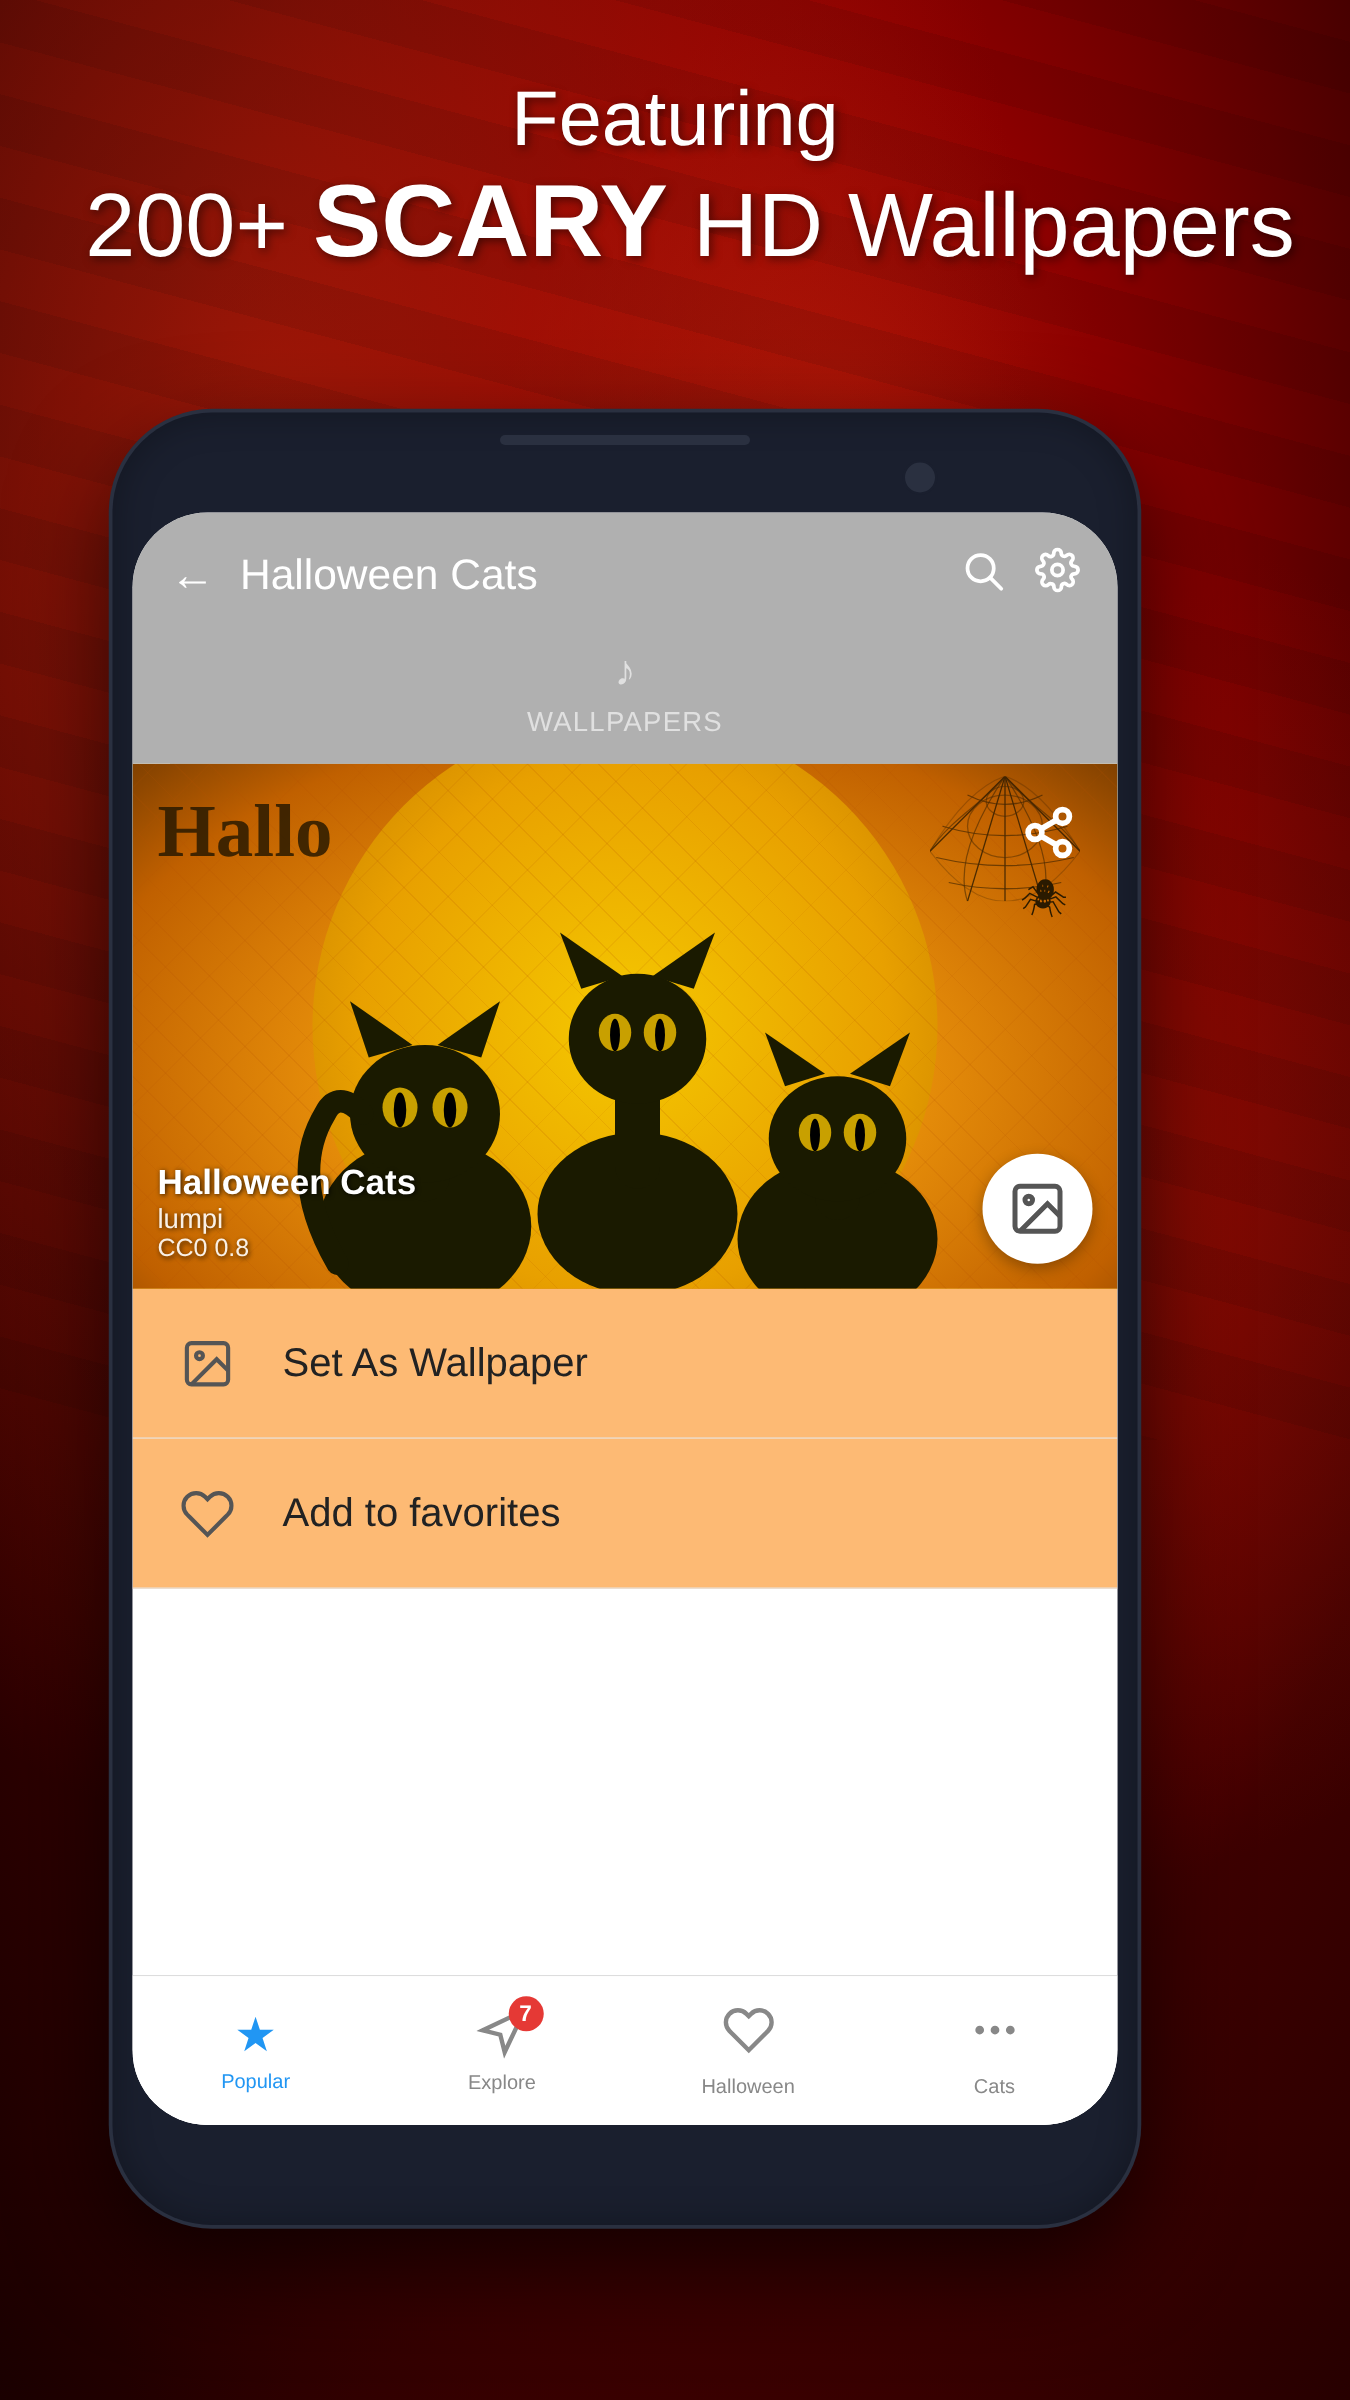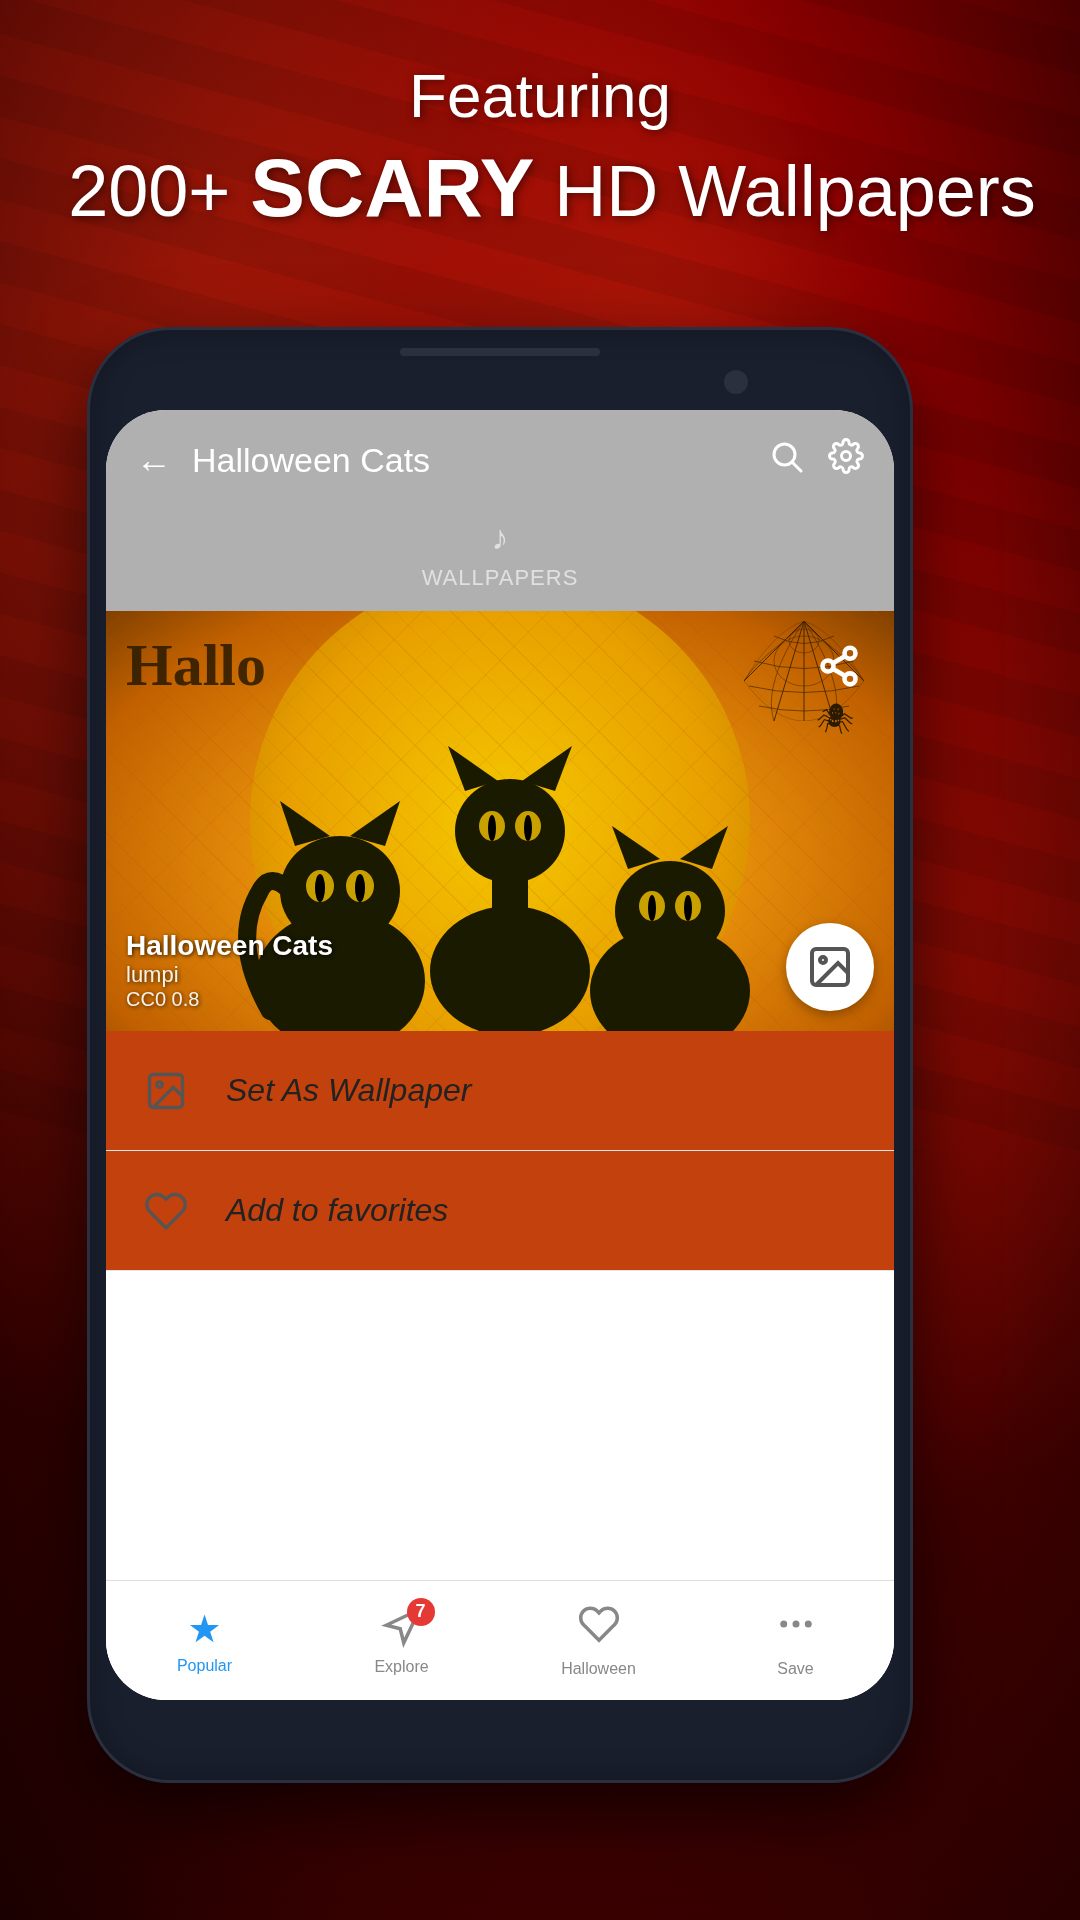--- a/index.html
+++ b/index.html
@@ -54,21 +54,20 @@
       text-align: center;
       z-index: 1;
       color: white;
       text-shadow: 2px 2px 8px rgba(0,0,0,0.5);
     }
 
     .hero-featuring {
       font-size: 62px;
       font-weight: 400;
       display: block;
-      margin-bottom: 10px;
     }
 
     .hero-count {
       font-size: 72px;
       font-weight: 400;
       display: block;
       padding-left: 24px;
     }
 
     .hero-count .scary {
@@ -356,22 +355,21 @@
       flex: 1;
     }
 
     .action-item {
       display: flex;
       align-items: center;
       padding: 0 30px;
       height: 120px;
       border-bottom: 1px solid #e5e5e5;
       cursor: pointer;
-      background: #c2410c;
-      font-style: italic;
+      background: #fdba74;
     }
 
     .action-icon {
       width: 60px;
       height: 60px;
       display: flex;
       align-items: center;
       justify-content: center;
       margin-right: 30px;
       color: #555;
@@ -681,19 +679,19 @@
         </div>
 
         <div class="nav-item">
           <span class="nav-icon">
             <svg width="42" height="42" viewBox="0 0 24 24" fill="none" stroke="#888" stroke-width="2">
               <circle cx="12" cy="12" r="1"></circle>
                 <circle cx="19" cy="12" r="1"></circle>
                 <circle cx="5" cy="12" r="1"></circle>
             </svg>
           </span>
-          <span class="nav-label">Save</span>
+          <span class="nav-label">Cats</span>
         </div>
       </div>
 
     </div>
   </div>
 </div>
 
 </body></html>

